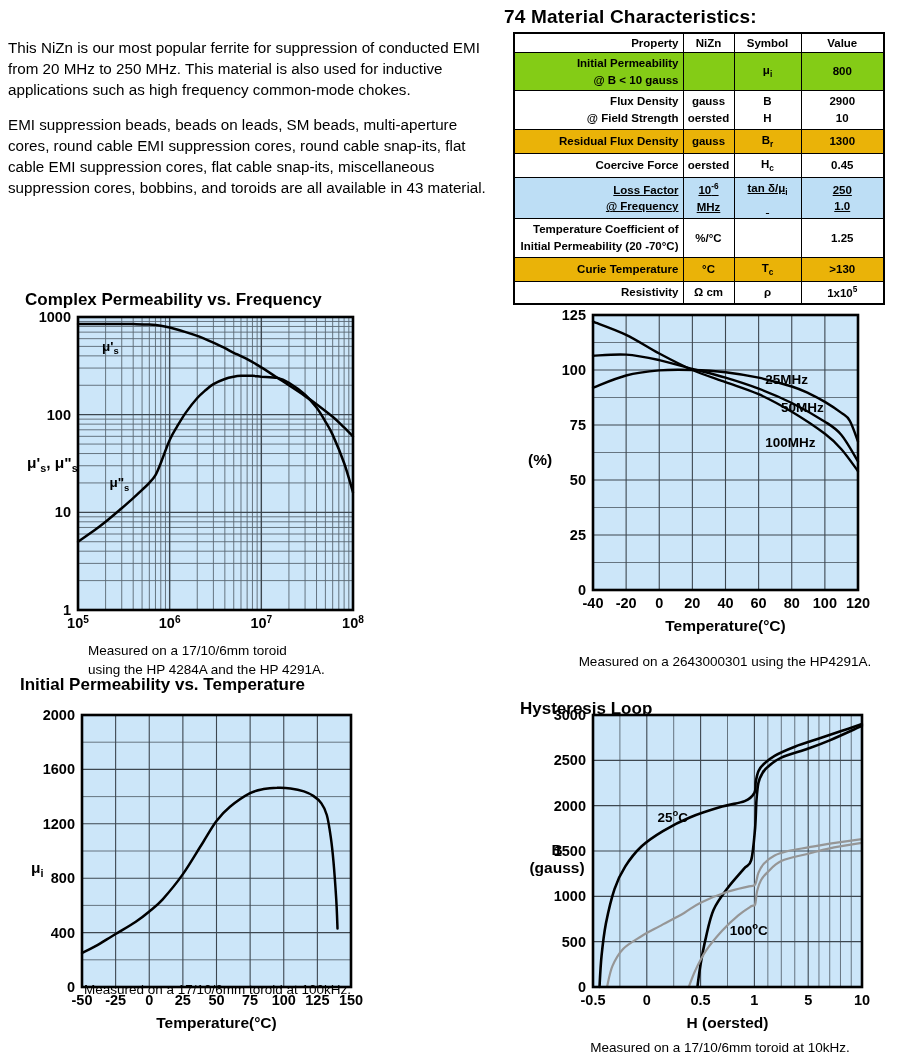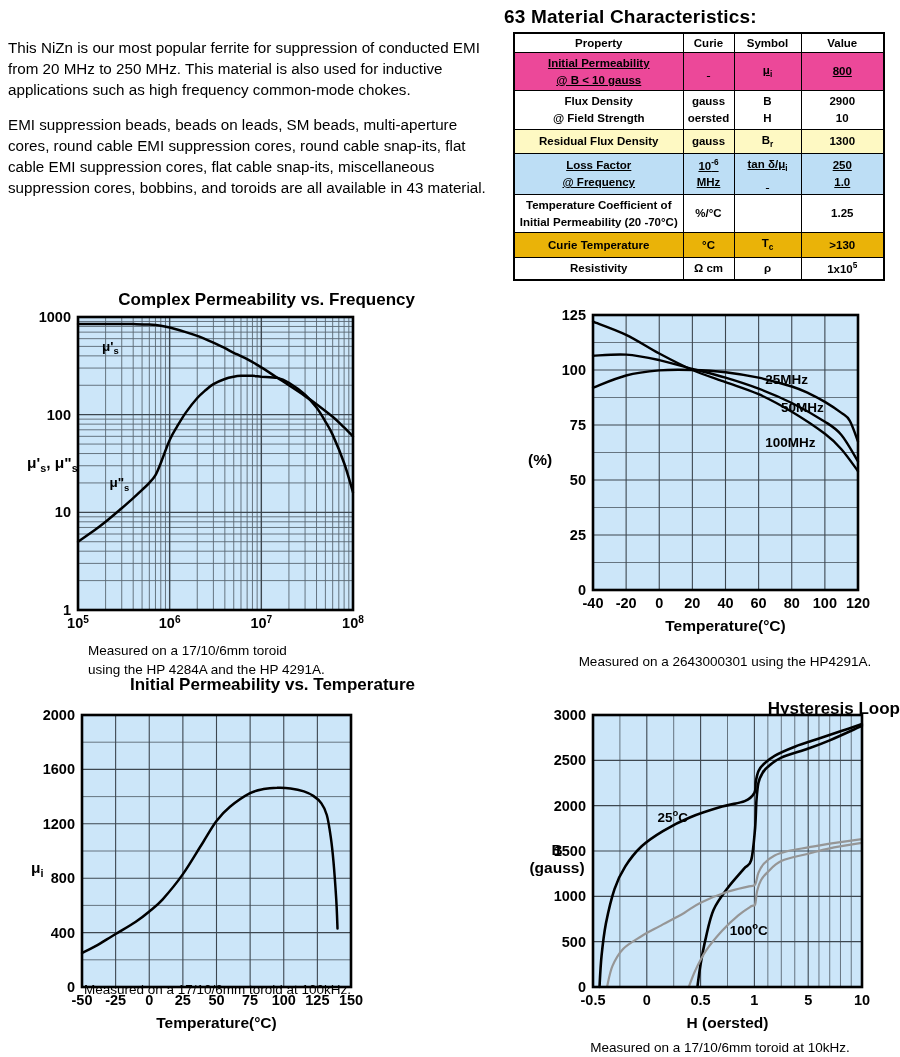--- a/index.html
+++ b/index.html
@@ -5,61 +5,61 @@
   html,body{margin:0;padding:0;background:#fff;}
   body{font-family:"Liberation Sans","DejaVu Sans",sans-serif;color:#000;}
   #page{position:relative;width:900px;height:1057px;background:#fff;overflow:hidden;}
   .intro{position:absolute;left:8px;top:38px;width:478px;font-size:15.2px;line-height:1.38;}
   .intro p{margin:0 0 14px 0;}
   .tbl-title{position:absolute;left:504px;top:6px;font-size:19px;font-weight:bold;letter-spacing:.2px;}
   table.mat{position:absolute;left:513px;top:32px;width:370px;border-collapse:collapse;table-layout:fixed;
             font-size:11.5px;font-weight:bold;border:2px solid #000;}
   .mat th,.mat td{border:1px solid #000;padding:2px 4px;text-align:center;vertical-align:middle;overflow:hidden;}
   .mat th{font-size:11.5px;padding:3px 4px;background:#fff;}
-  .mat th.prop,.mat td.prop{text-align:center;}
+  .mat th.prop,.mat td.prop{text-align:right;}
   .mat .line{line-height:1.45;white-space:nowrap;}
-  .chart-title{position:absolute;font-weight:bold;font-size:17px;text-align:right;}
+  .chart-title{position:absolute;font-weight:bold;font-size:17px;text-align:left;}
   .caption{position:absolute;font-size:13.5px;line-height:1.42;}
   .caption.center{text-align:center;}
   .chart{position:absolute;}
   svg text{font-family:"Liberation Sans","DejaVu Sans",sans-serif;fill:#000;}
   svg .tick{font-size:14.5px;font-weight:bold;}
   svg .axis-label{font-size:15.5px;font-weight:bold;}
   svg .annot{font-size:13.5px;font-weight:bold;}
   sub,sup{font-size:72%;}
 </style>
 </head>
 <body>
 
 <div id="page">
 
   <div class="intro">
     <p>This NiZn is our most popular ferrite for suppression of conducted EMI from 20 MHz to 250 MHz.  This material is also used for inductive applications such as high frequency common-mode chokes.</p>
     <p>EMI suppression beads, beads on leads, SM beads, multi-aperture cores, round cable EMI suppression cores, round cable snap-its, flat cable EMI suppression cores, flat cable snap-its, miscellaneous suppression cores, bobbins, and toroids are all available in 43 material.</p>
   </div>
 
-  <div class="tbl-title">63 Material Characteristics:</div>
+  <div class="tbl-title">74 Material Characteristics:</div>
 
   <table class="mat">
     <colgroup>
       <col style="width:169px">
         <col style="width:51px">
         <col style="width:67px">
         <col style="width:83px">
     </colgroup>
     <thead>
       <tr>
         <th class="prop">Property</th>
-        <th>Curie</th>
+        <th>NiZn</th>
         <th>Symbol</th>
         <th>Value</th>
       </tr>
     </thead>
     <tbody>
-        <tr style="background: #ec4899; text-decoration: underline;">
+        <tr style="background: #84cc16;">
           <td class="prop">
             <div class="line">Initial Permeability</div>
             <div class="line">@ B &lt; 10 gauss</div>
           </td>
           <td>
             <div class="line">&nbsp;</div>
           </td>
           <td>
             <div class="line">μ<sub>i</sub></div>
           </td>
@@ -78,32 +78,46 @@
           </td>
           <td>
             <div class="line">B</div>
             <div class="line">H</div>
           </td>
           <td>
             <div class="line">2900</div>
             <div class="line">10</div>
           </td>
         </tr>
-        <tr style="background: #fef9c3; border-radius: 9px;">
+        <tr style="background: #eab308; border-radius: 9px;">
           <td class="prop">
             <div class="line">Residual Flux Density</div>
           </td>
           <td>
             <div class="line">gauss</div>
           </td>
           <td>
             <div class="line">B<sub>r</sub></div>
           </td>
           <td>
             <div class="line">1300</div>
+          </td>
+        </tr>
+        <tr>
+          <td class="prop">
+            <div class="line">Coercive Force</div>
+          </td>
+          <td>
+            <div class="line">oersted</div>
+          </td>
+          <td>
+            <div class="line">H<sub>c</sub></div>
+          </td>
+          <td>
+            <div class="line">0.45</div>
           </td>
         </tr>
         <tr style="background: rgb(189, 222, 245); text-decoration: underline;">
           <td class="prop">
             <div class="line">Loss Factor</div>
             <div class="line">@ Frequency</div>
           </td>
           <td>
             <div class="line">10<sup>-6</sup></div>
             <div class="line">MHz</div>

